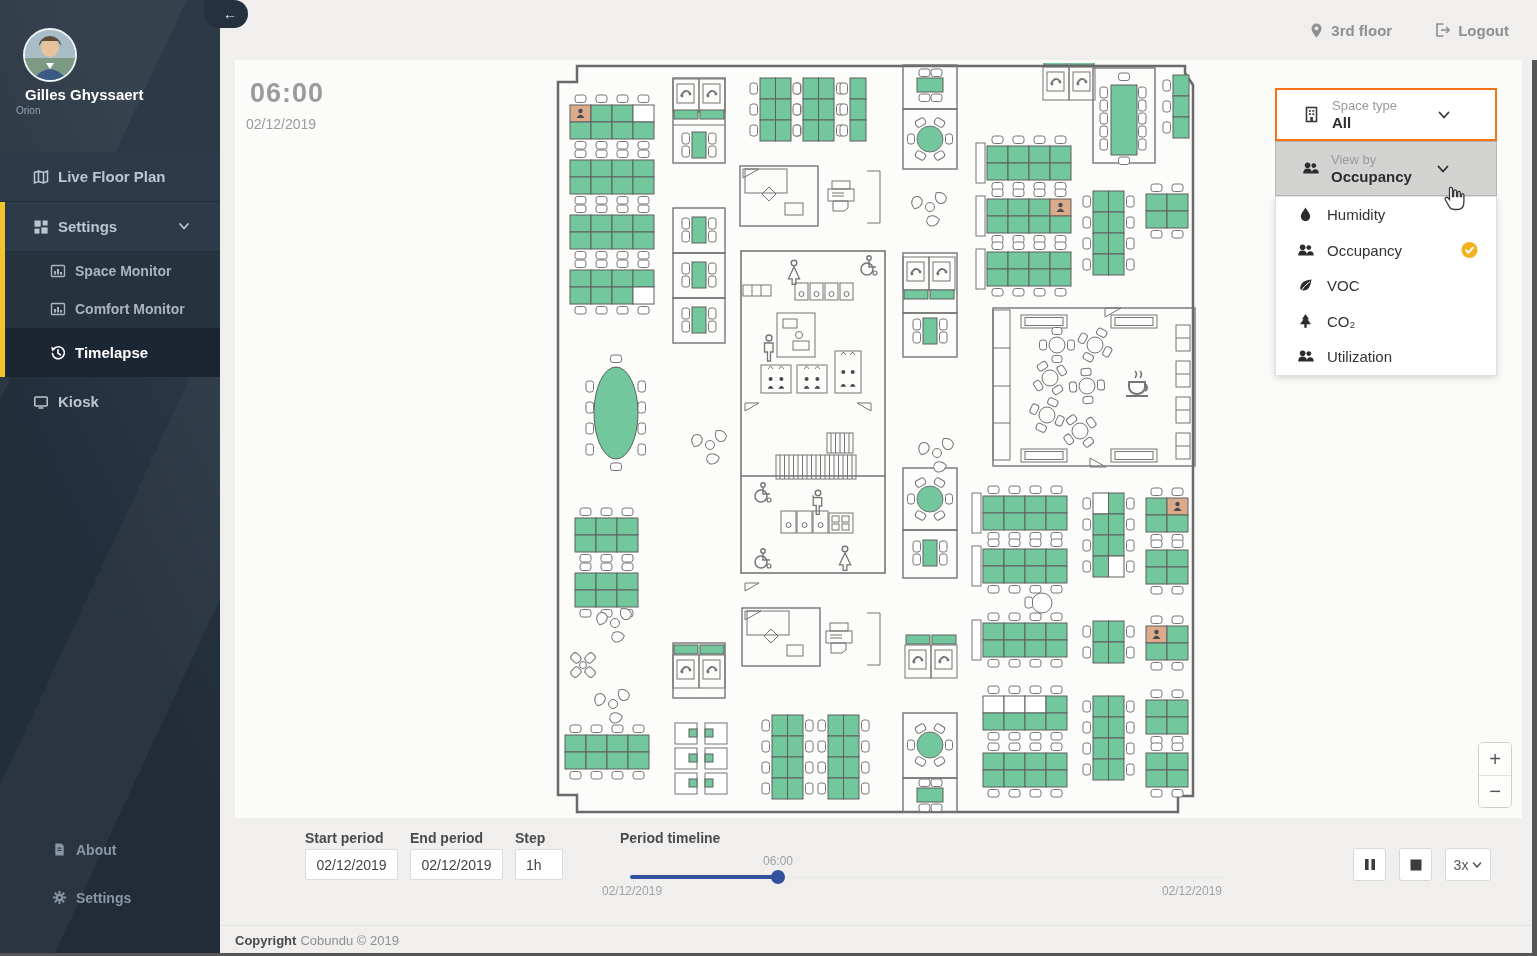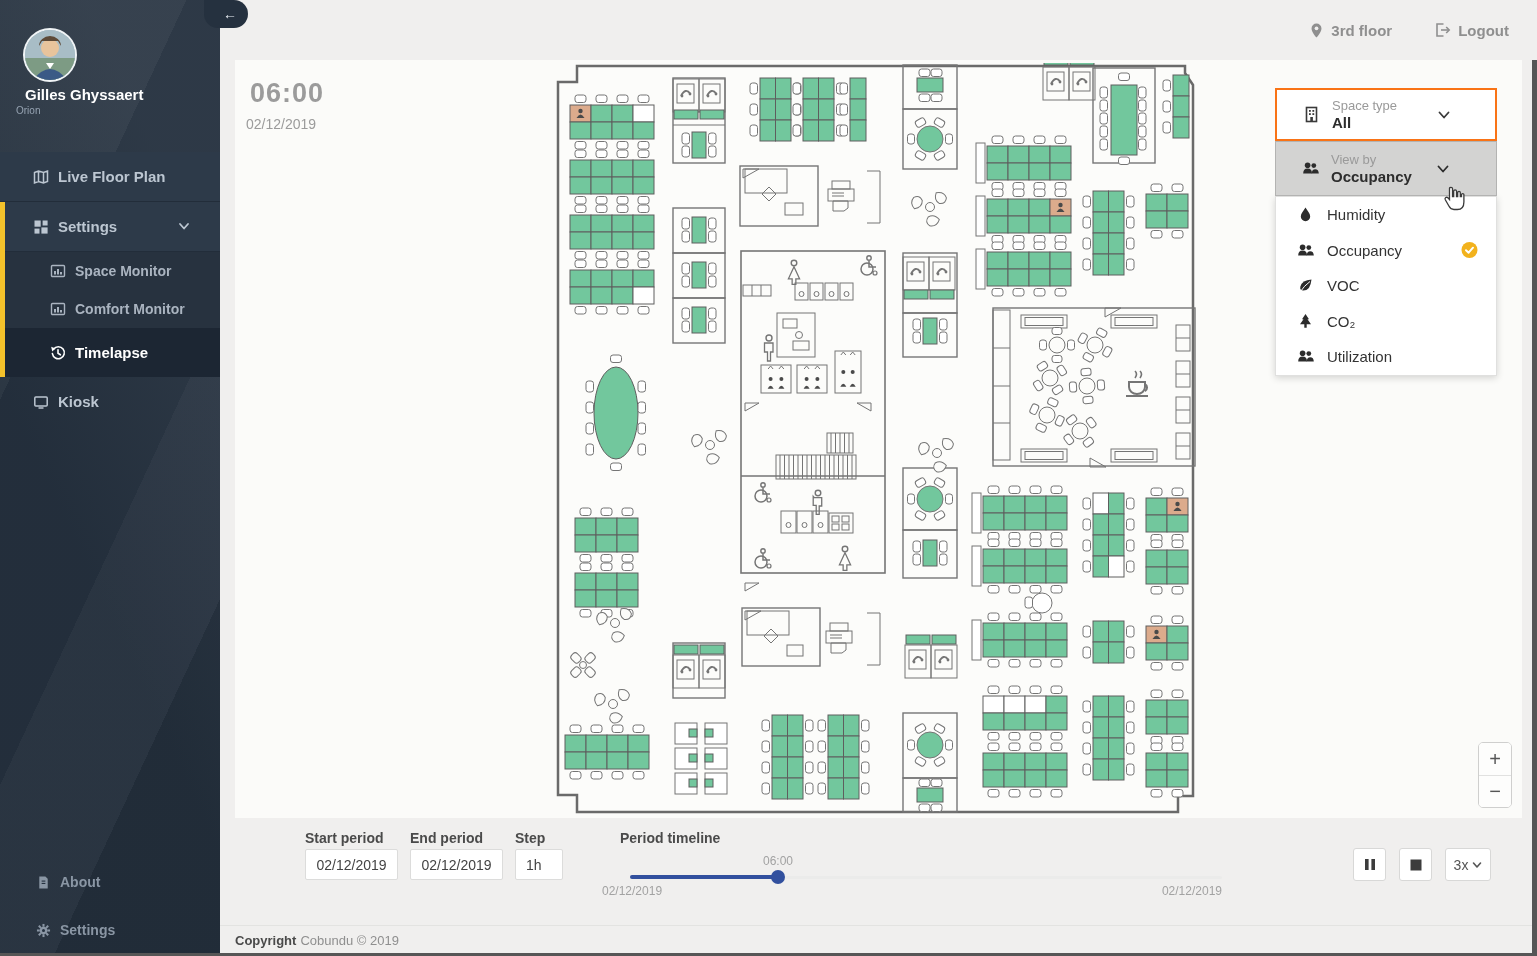--- a/index.html
+++ b/index.html
@@ -25,21 +25,21 @@
   .nav-item { position:relative; display:flex; align-items:center; height:50px; padding-left:33px;
     font-size:15px; font-weight:700; color:#bcc6d1; cursor:pointer; }
   .nav-item .ni-icon { width:16px; height:16px; margin-right:9px; flex:0 0 16px; }
   .row-lfp, .row-dash { background:#2d3a49; border-bottom:1px solid #222d3a; }
   .row-sub { background:#27323f; height:38px; padding-left:50px; font-size:14px; color:#aab4c0; }
   .row-active { background:#1c2633; height:49px; padding-left:50px; color:#ffffff; }
   .row-kiosk { height:49px; background:transparent; }
   .accent-bar { position:absolute; left:0; top:50px; width:5px; height:175px; z-index:2; }
   .dash-chev { position:absolute; right:30px; top:18px; }
   .bottom-links { position:absolute; left:0; bottom:18px; width:220px; }
-  .bl-item { display:flex; align-items:flex-end; height:48px; padding-left:36px; font-size:14px;
+  .bl-item { display:flex; align-items:flex-start; height:48px; padding-left:52px; font-size:14px;
     font-weight:700; color:#8a96a4; cursor:pointer; }
   .bl-item .ni-icon { width:15px; height:15px; margin-right:9px; }
 
   
   .header { position:absolute; left:220px; top:0; width:1317px; height:60px; background:#f0efee; }
   .header-right { position:absolute; right:28px; top:0; height:60px; display:flex; align-items:center; gap:42px; }
   .hbtn { display:flex; align-items:center; gap:7px; color:#8f8f8f; font-size:15px; font-weight:700; cursor:pointer; }
 
   
   .canvas { position:absolute; left:235px; top:60px; width:1287px; height:758px; background:#fbfbf9; }

